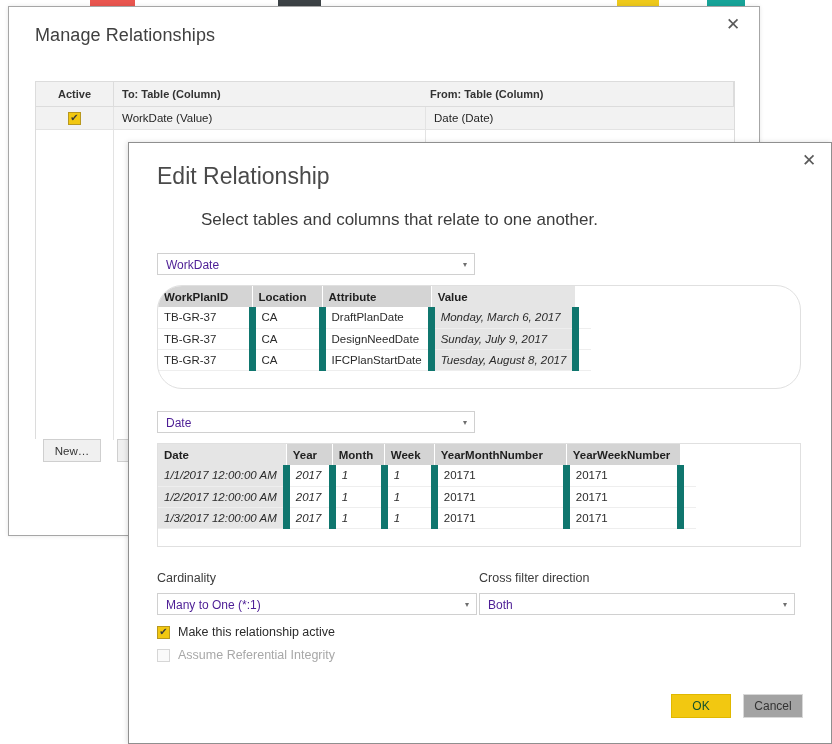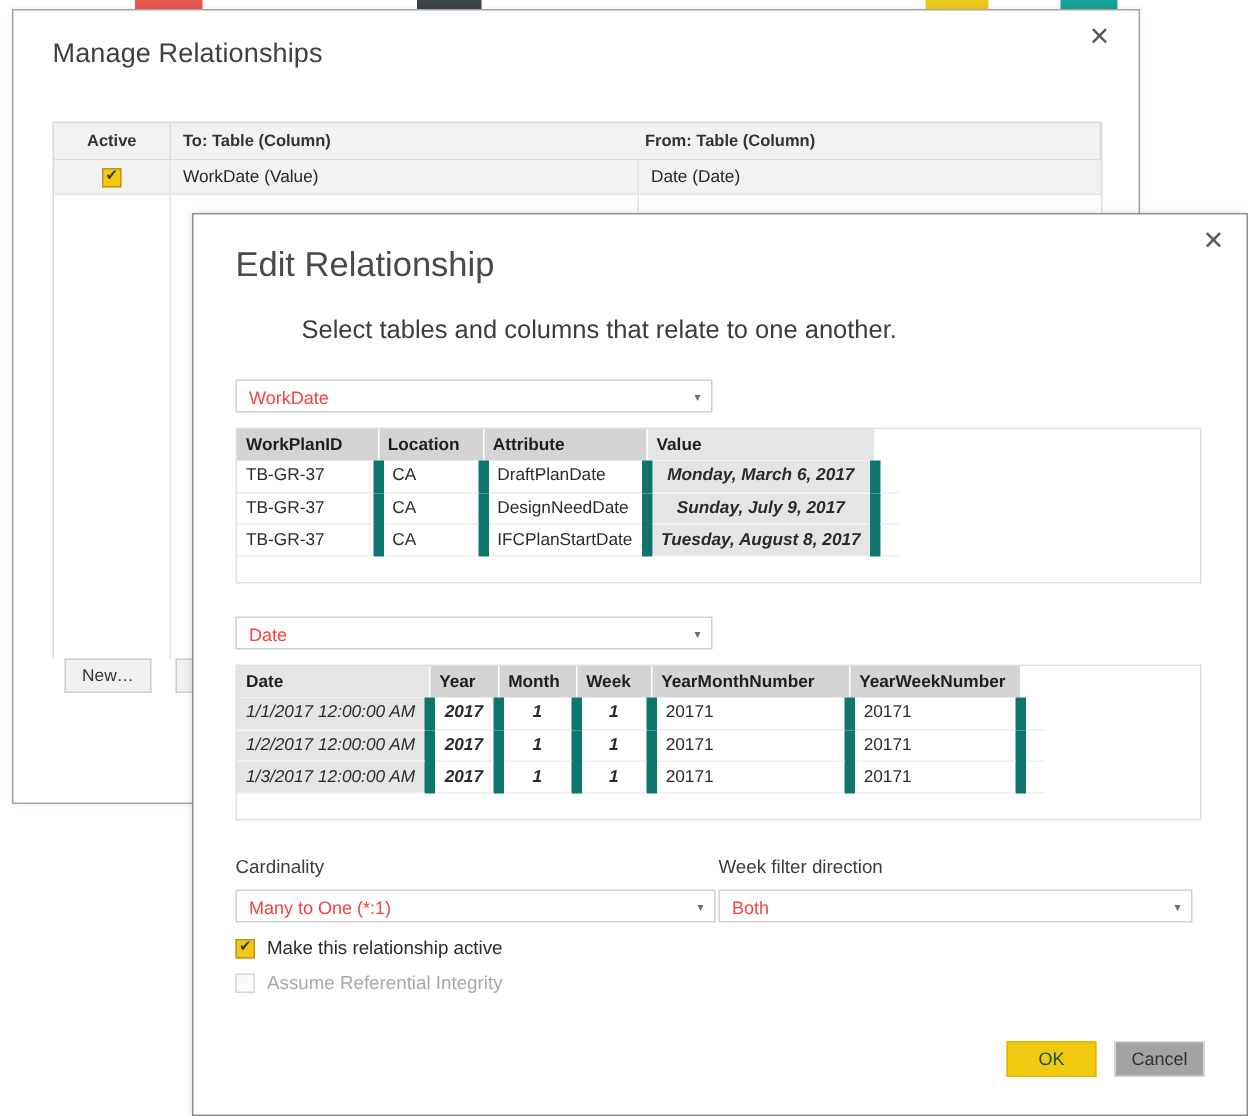--- a/index.html
+++ b/index.html
@@ -90,51 +90,51 @@
     font-size:17px; color:#3c3c3c; white-space:nowrap;margin-left:44px;
   }
 
   
   .combo {
     position:absolute; height:22px; background:#ffffff;
     border:1px solid #d0d0d0; cursor:pointer;
   }
   .combo .val {
     position:absolute; left:8px; top:0; height:22px; line-height:22px;
-    font-size:12px; color:#ef4444; white-space:nowrap;
+    font-size:12px; color:#4c1d95; white-space:nowrap;
   }
   .combo .arw {
     position:absolute; right:7px; top:0; height:22px; line-height:22px;
     font-size:8px; color:#6e6e6e;
   }
   .combo.src  { left:28px; top:110px; width:318px; }
   .combo.dst  { left:28px; top:268px; width:318px; }
 
   
   .ptable {
     position:absolute; background:#ffffff; border:1px solid #e0e0e0;
     overflow:hidden;
   }
-  .ptable.p1 { left:28px; top:142px; width:644px; height:104px; }
+  .ptable.p1 { left:28px; top:142px; width:644px; height:104px;border-radius:25px; }
   .ptable.p2 { left:28px; top:300px; width:644px; height:104px; }
   .ptable table { border-collapse:collapse; table-layout:fixed; }
   .ptable th {
     background:#d4d4d4; color:#1f1f1f; font-size:11.5px; font-weight:bold;
     text-align:left; padding:3px 6px; height:21px;
     border-right:1px solid #ffffff; white-space:nowrap;
   }
   .ptable td {
     font-size:11.5px; color:#2b2b2b; padding:2px 6px; height:21px;
     border-right:7px solid #0f766e; border-bottom:1px solid #eeeeee;
     white-space:nowrap; overflow:hidden;
   }
   .ptable td.sel, .ptable th.sel { background:#e5e5e5; }
   .ptable td.sel { font-style:italic; }
   .ptable td.it  { font-style:italic; }
-  .ptable td.r   { text-align:center;font-weight:bold; }
+  .ptable td.r   { text-align:left; }
   .ptable td.filler, .ptable th.filler { border-right:none; background:#ffffff; }
 
   
   .fld-label {
     position:absolute; font-size:12.5px; color:#3c3c3c; white-space:nowrap;
   }
   .lbl-card { left:28px; top:428px; }
   .lbl-cfd  { left:350px; top:428px; }
   .combo.card { left:28px;  top:450px; width:320px; }
   .combo.cfd  { left:350px; top:450px; width:316px; }
@@ -313,21 +313,21 @@
         </tbody>
       </table>
     </div>
 
     <div class="fld-label lbl-card">Cardinality</div>
     <div class="combo card">
       <span class="val">Many to One (*:1)</span>
       <span class="arw">▾</span>
     </div>
 
-    <div class="fld-label lbl-cfd">Week filter direction</div>
+    <div class="fld-label lbl-cfd">Cross filter direction</div>
     <div class="combo cfd">
       <span class="val">Both</span>
       <span class="arw">▾</span>
     </div>
 
     <div class="cbrow active">
       <span class="cbbox on">✔</span>
       <span class="cbtext">Make this relationship active</span>
     </div>
     <div class="cbrow refint">

